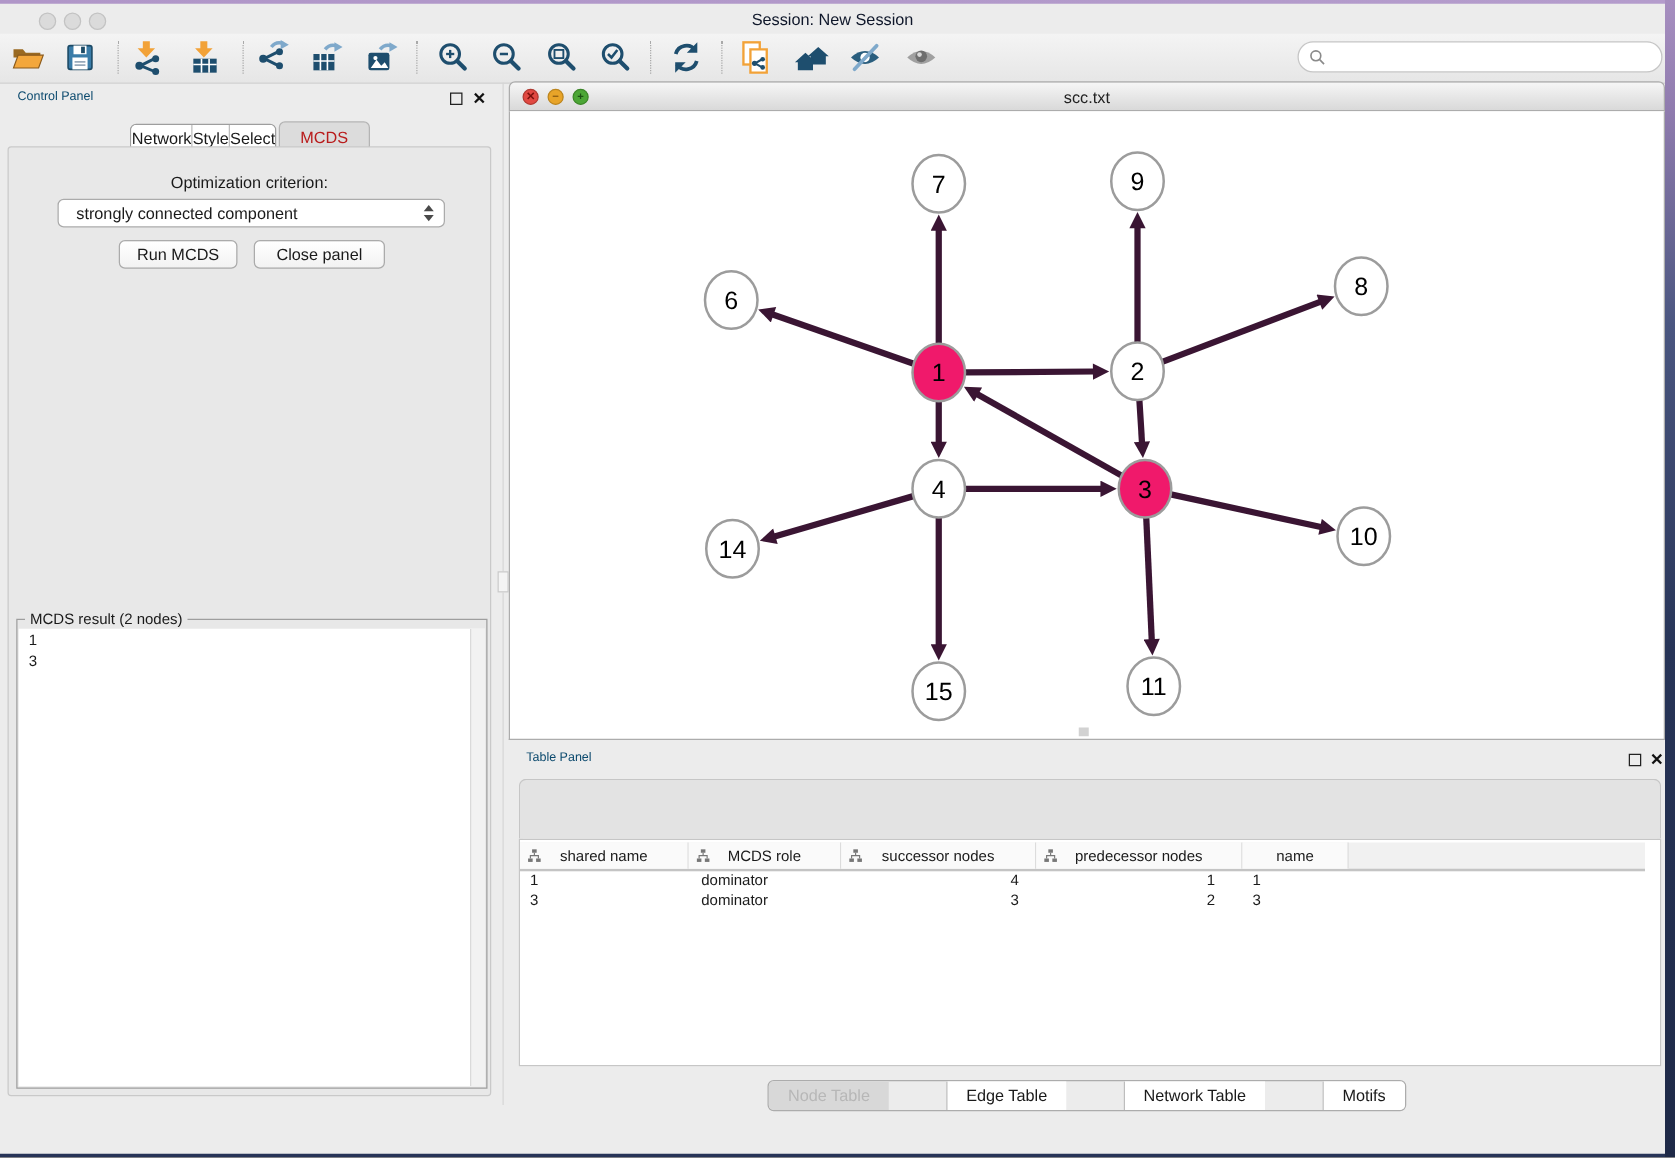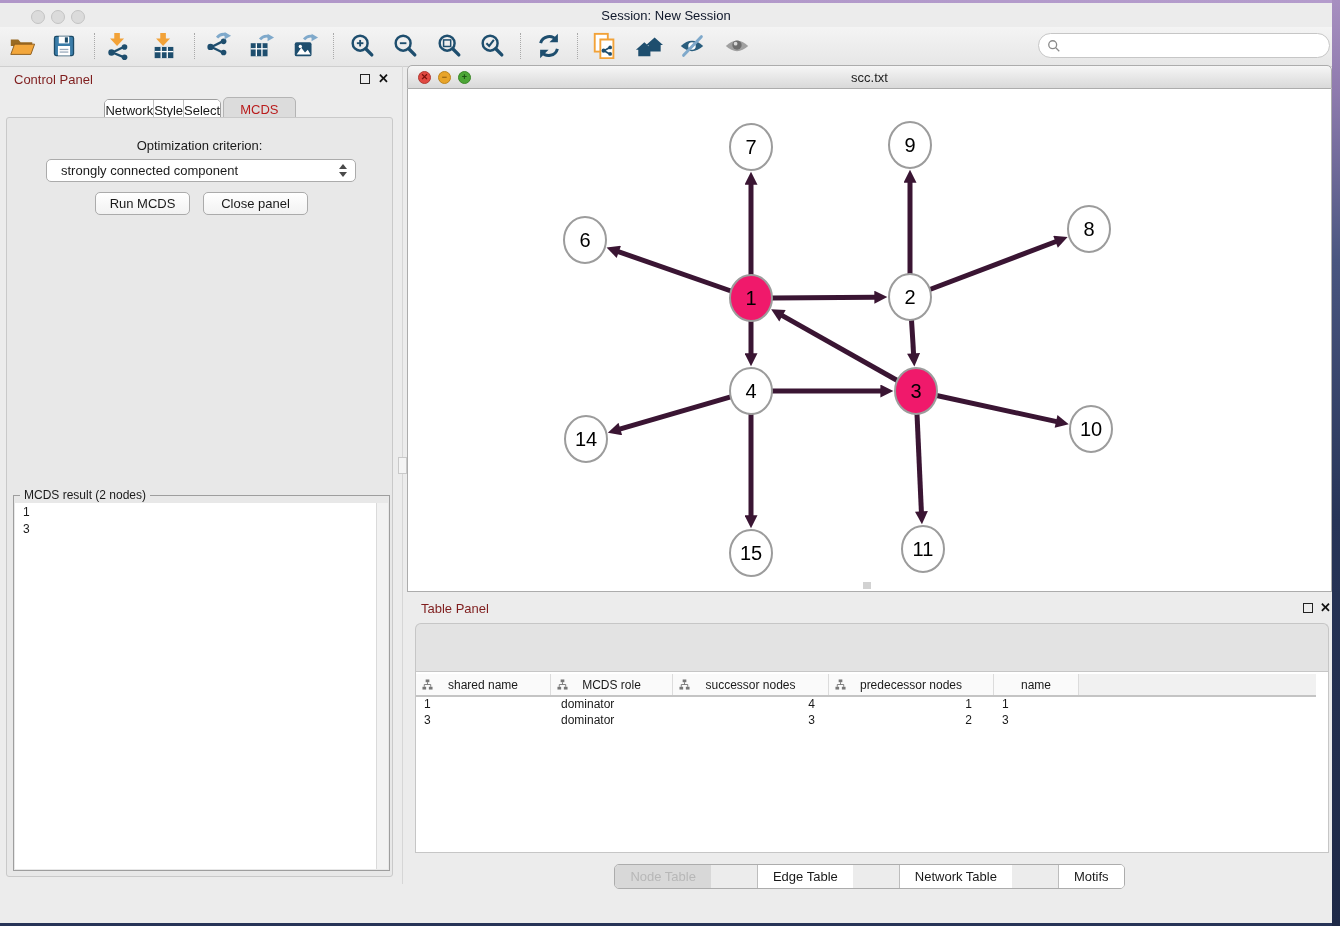--- a/index.html
+++ b/index.html
@@ -20,21 +20,21 @@
   
   .toolbar{position:absolute;left:0;top:27px;width:1332px;height:39px;
     background:linear-gradient(180deg,#F4F4F4,#E6E6E6);border-bottom:1px solid #CFCFCF;}
   .tb-icon{position:absolute;top:4px;width:30px;height:30px;display:flex;align-items:center;justify-content:center;}
   .tb-sep{position:absolute;top:6px;height:26px;width:0;border-left:1px dotted #A9A9A9;}
   .searchbox{position:absolute;left:1038px;top:6px;width:292px;height:25px;background:#fff;
     border:1px solid #C6C6C6;border-radius:13px;box-sizing:border-box;display:flex;align-items:center;padding-left:8px;}
 
   
   .cp-header{position:absolute;left:0;top:66px;width:400px;height:28px;}
-  .panel-title{font-size:13px;color:#7f1d1d;}
+  .panel-title{font-size:10px;color:#0c4a6e;}
   .float-icon{width:10px;height:10px;border:1.5px solid #222;box-sizing:border-box;display:inline-block;}
   .close-icon{font-size:13px;font-weight:bold;color:#111;line-height:10px;}
   .cp-tabs{position:absolute;left:0;top:97px;width:400px;display:flex;justify-content:center;align-items:flex-end;}
   .tabgroup{display:inline-flex;border:1px solid #9E9E9E;border-radius:5px;overflow:hidden;background:#fff;}
   .tabgroup .tab{padding:3px 0;font-size:13px;background:#fff;border-left:1px solid #BDBDBD;}
   .tabgroup .tab:first-child{border-left:none;}
   .tab-mcds{margin-left:2px;padding:4px 16px;font-size:13px;background:#DCDCDC;color:#b91c1c;
     border:1px solid #B4B4B4;border-radius:5px;}
   .cp-body{position:absolute;left:6px;top:117px;width:387px;height:760px;background:#E8E8E8;
     border:1px solid #C9C9C9;border-radius:3px;box-sizing:border-box;}

